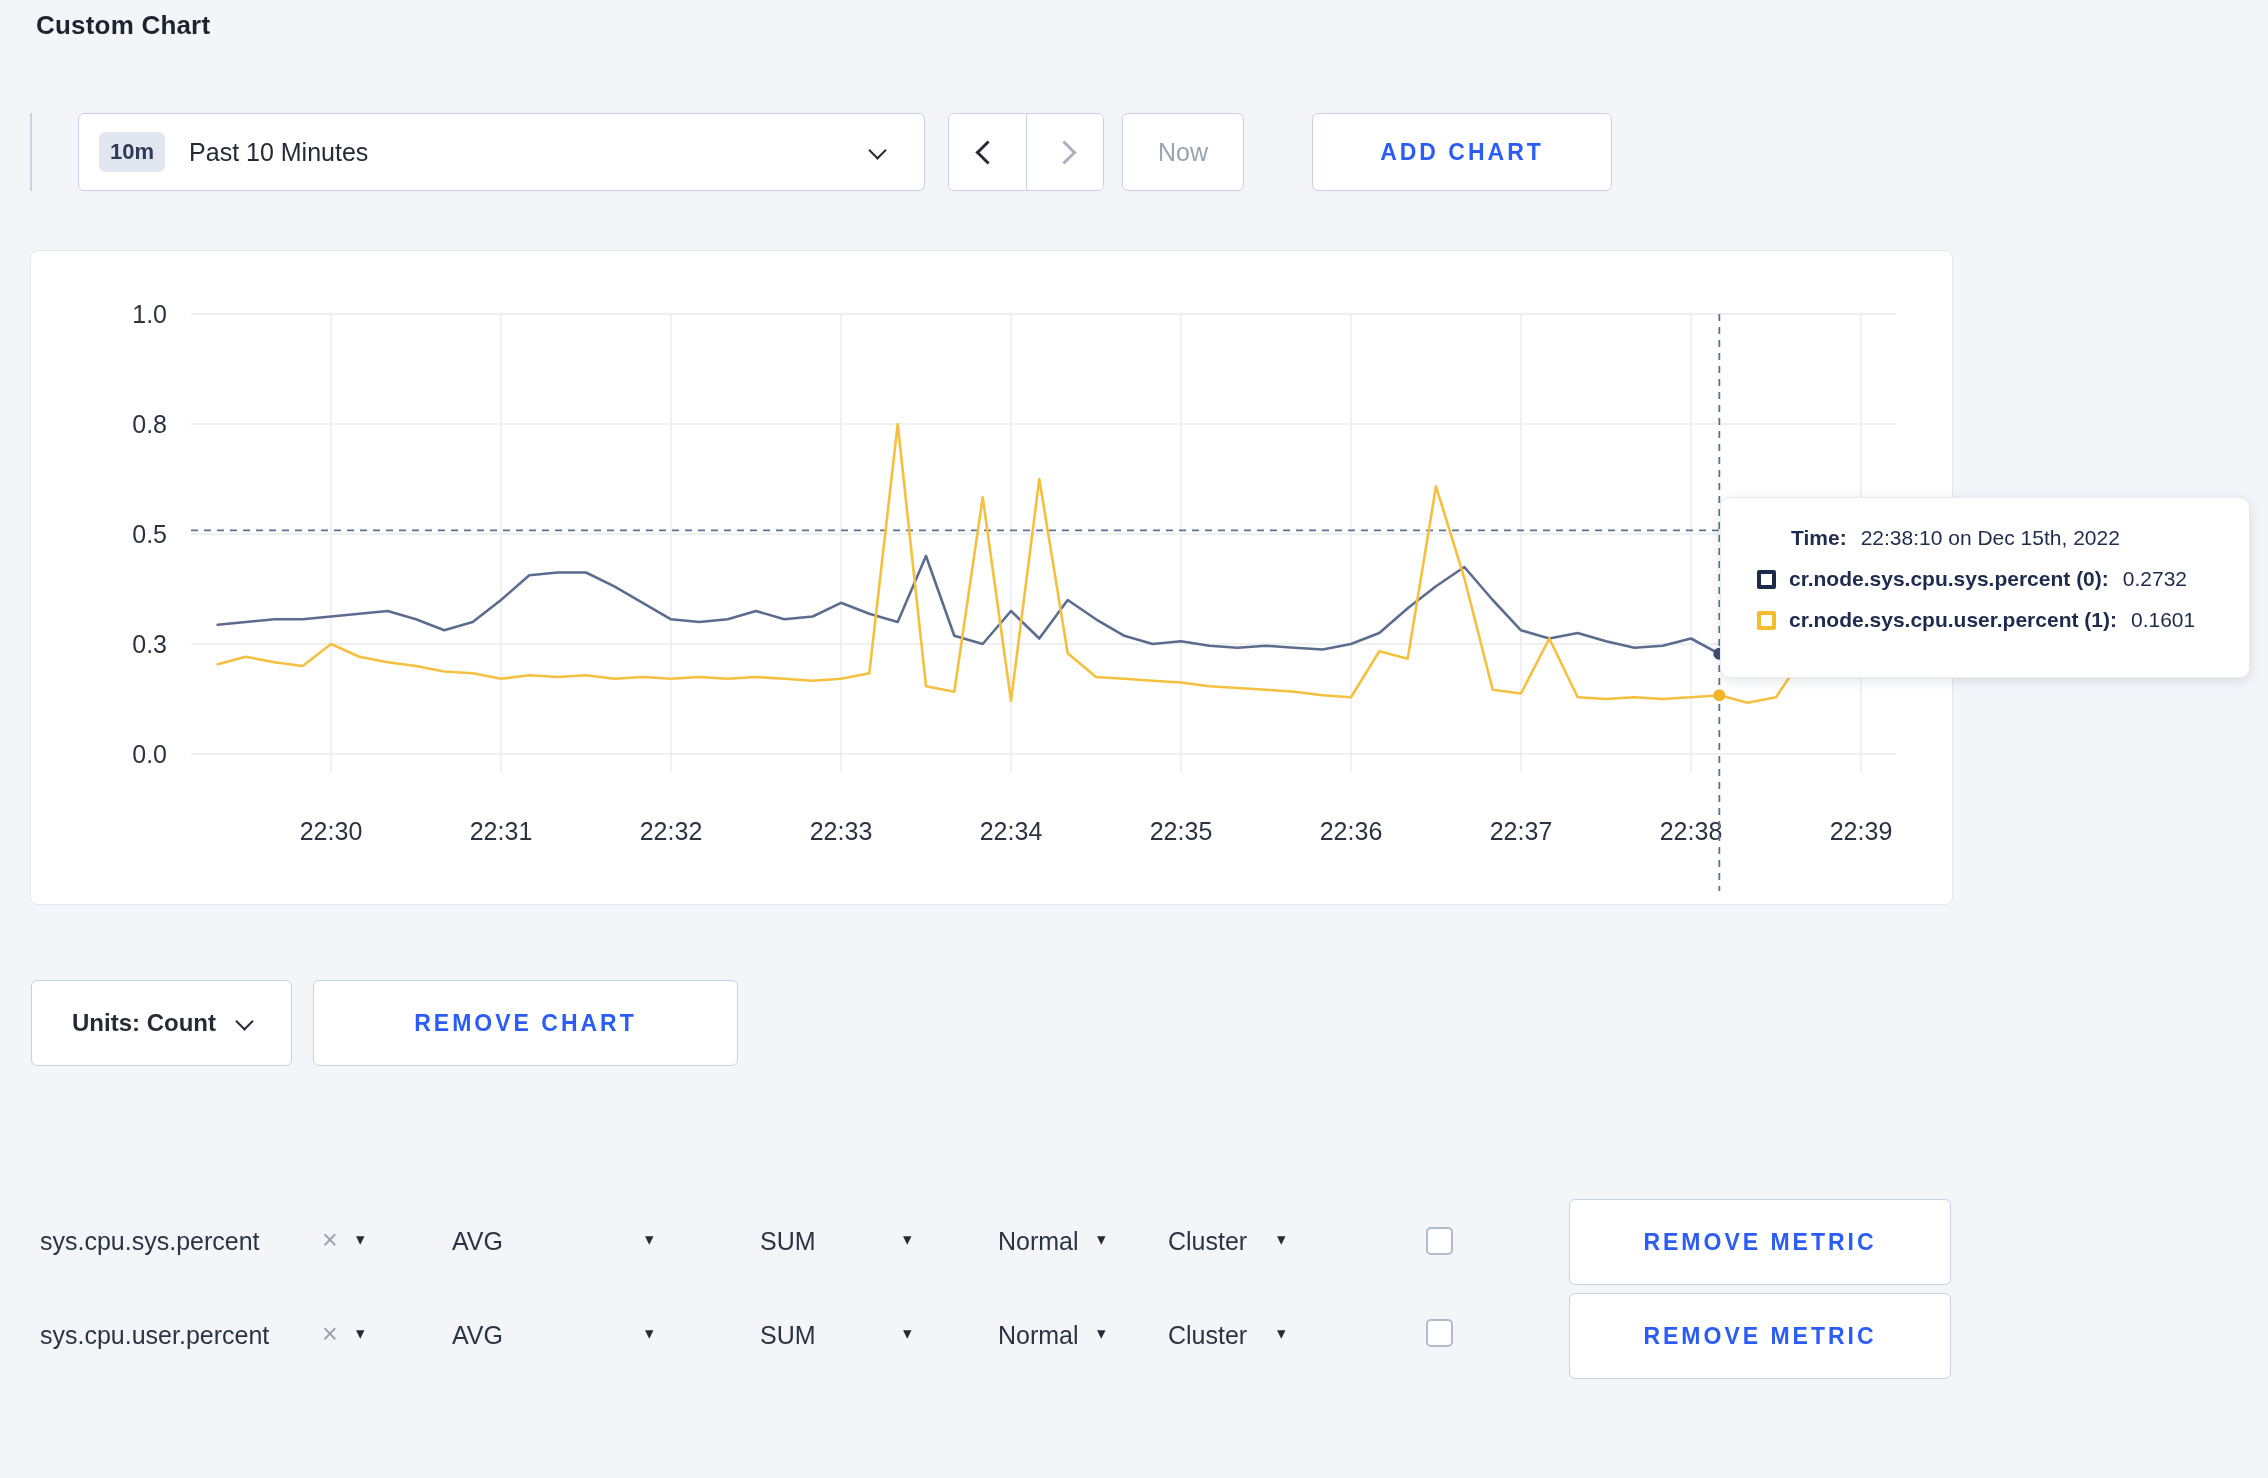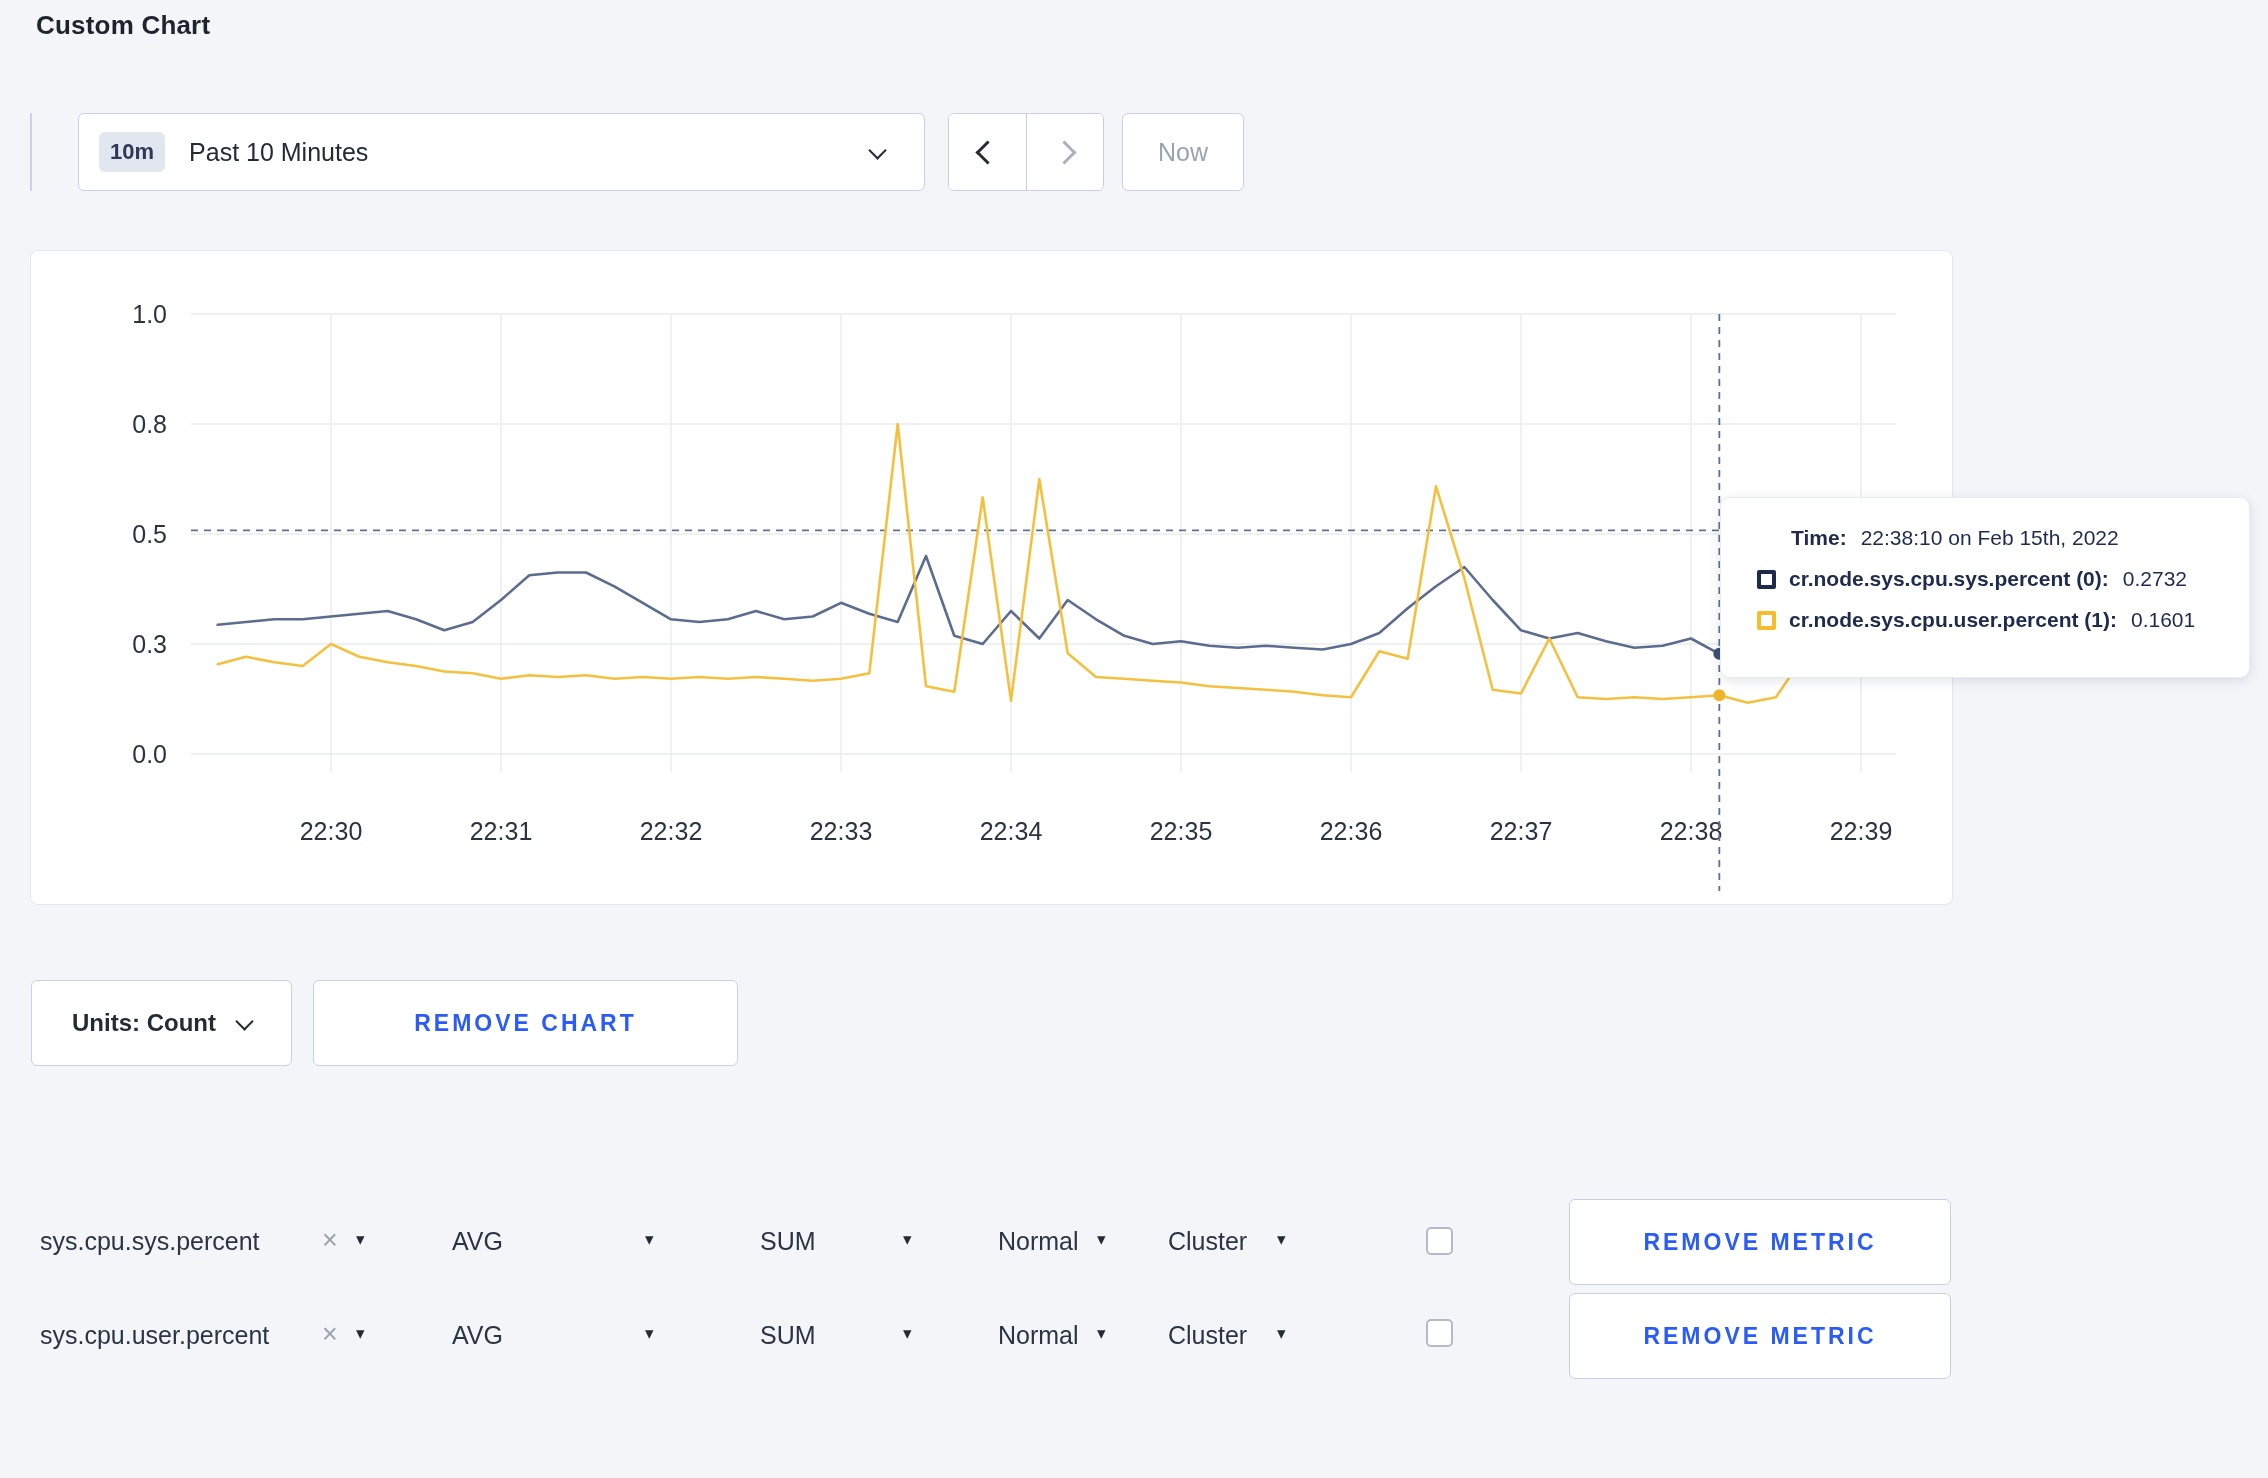--- a/index.html
+++ b/index.html
@@ -65,20 +65,21 @@
     <button class="nav-btn first">
       <span class="chev left"></span>
     </button>
     <button class="nav-btn">
       <span class="chev right"></span>
     </button>
   </div>
 
   <button class="abs box btn now-btn">Now</button>
 
+  <button class="abs box btn caps add-chart-btn">ADD CHART</button>
 
   <div class="abs chart-card">
     <svg class="chart-svg" width="1921" height="653" viewBox="0 0 1921 653" font-family="Liberation Sans, sans-serif">
         <line x1="160" x2="1865" y1="503" y2="503" stroke="#e9ebef" stroke-width="1.5"></line>
         <text x="136" y="512" text-anchor="end" font-size="25" fill="#2b3340">0.0</text>
         <line x1="160" x2="1865" y1="393" y2="393" stroke="#e9ebef" stroke-width="1.5"></line>
         <text x="136" y="402" text-anchor="end" font-size="25" fill="#2b3340">0.3</text>
         <line x1="160" x2="1865" y1="283" y2="283" stroke="#e9ebef" stroke-width="1.5"></line>
         <text x="136" y="292" text-anchor="end" font-size="25" fill="#2b3340">0.5</text>
         <line x1="160" x2="1865" y1="173" y2="173" stroke="#e9ebef" stroke-width="1.5"></line>
@@ -110,21 +111,21 @@
         <polyline points="186.7,413.2 215.0,405.8 243.3,411.3 271.7,415.0 300.0,393.0 328.3,405.8 356.7,411.3 385.0,415.0 413.3,420.5 441.7,422.3 470.0,427.8 498.3,424.2 526.7,426.0 555.0,424.2 583.3,427.8 611.7,426.0 640.0,427.8 668.3,426.0 696.7,427.8 725.0,426.0 753.3,427.8 781.7,429.7 810.0,427.8 838.3,422.3 866.7,173.0 895.0,435.2 923.3,440.7 951.7,246.3 980.0,449.8 1008.3,228.0 1036.7,402.2 1065.0,426.0 1093.3,427.8 1121.7,429.7 1150.0,431.5 1178.3,435.2 1206.7,437.0 1235.0,438.8 1263.3,440.7 1291.7,444.3 1320.0,446.2 1348.3,400.3 1376.7,407.7 1405.0,235.3 1433.3,327.0 1461.7,438.8 1490.0,442.5 1518.3,387.5 1546.7,446.2 1575.0,448.0 1603.3,446.2 1631.7,448.0 1660.0,446.2 1688.3,444.3 1716.7,451.7 1745.0,446.2 1773.3,404.0 1801.7,398.5 1830.0,404.0 1858.3,422.3" fill="none" stroke="#f4c03f" stroke-width="2.6" stroke-linejoin="round" stroke-linecap="round"></polyline>
         <line x1="1688.3333333333335" x2="1688.3333333333335" y1="63" y2="640" stroke="#5d7292" stroke-width="1.8" stroke-dasharray="7 6"></line>
         <circle cx="1688.3333333333335" cy="402.82666666666665" r="6" fill="#3d4d6e"></circle>
         <circle cx="1688.3333333333335" cy="444.2966666666667" r="6" fill="#f0b429"></circle>
       </svg>
   </div>
 
   <div class="abs tooltip">
     <div class="tt-row tt-time">
       <span class="tt-label">Time:</span>
-      <span class="tt-value">22:38:10 on Feb 15th, 2022</span>
+      <span class="tt-value">22:38:10 on Dec 15th, 2022</span>
     </div>
     <div class="tt-row">
       <span class="sq" style="border-color: rgb(28, 43, 74);"></span>
       <span class="tt-label">cr.node.sys.cpu.sys.percent (0):</span>
       <span class="tt-value">0.2732</span>
     </div>
     <div class="tt-row">
       <span class="sq" style="border-color: rgb(245, 189, 46);"></span>
       <span class="tt-label">cr.node.sys.cpu.user.percent (1):</span>
       <span class="tt-value">0.1601</span>

